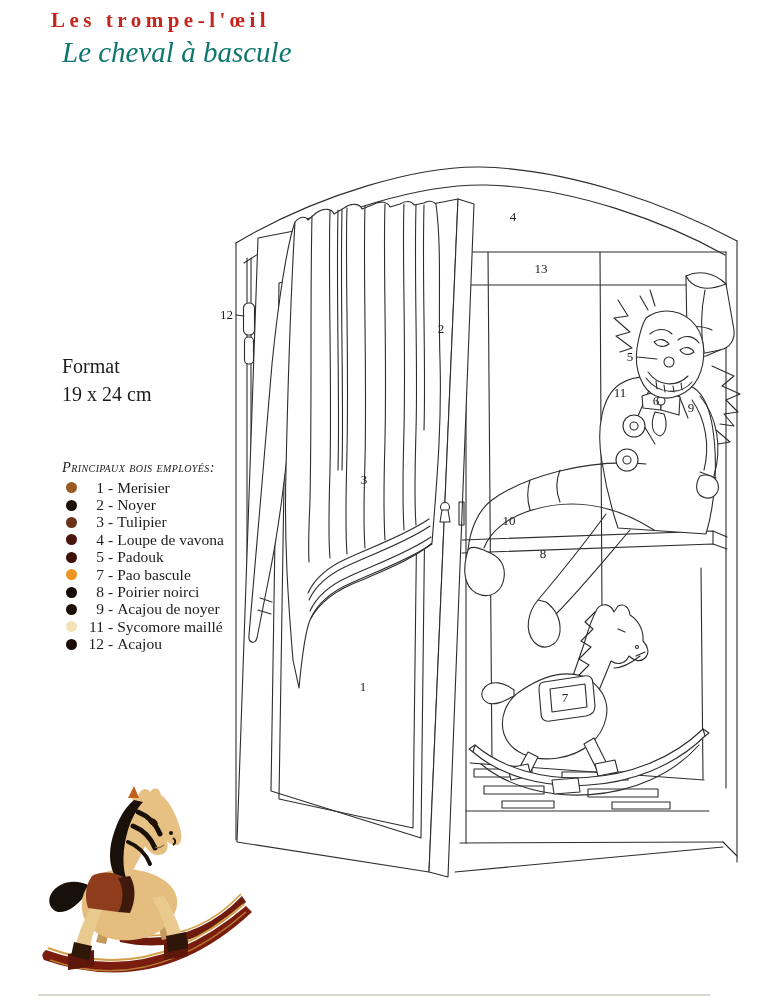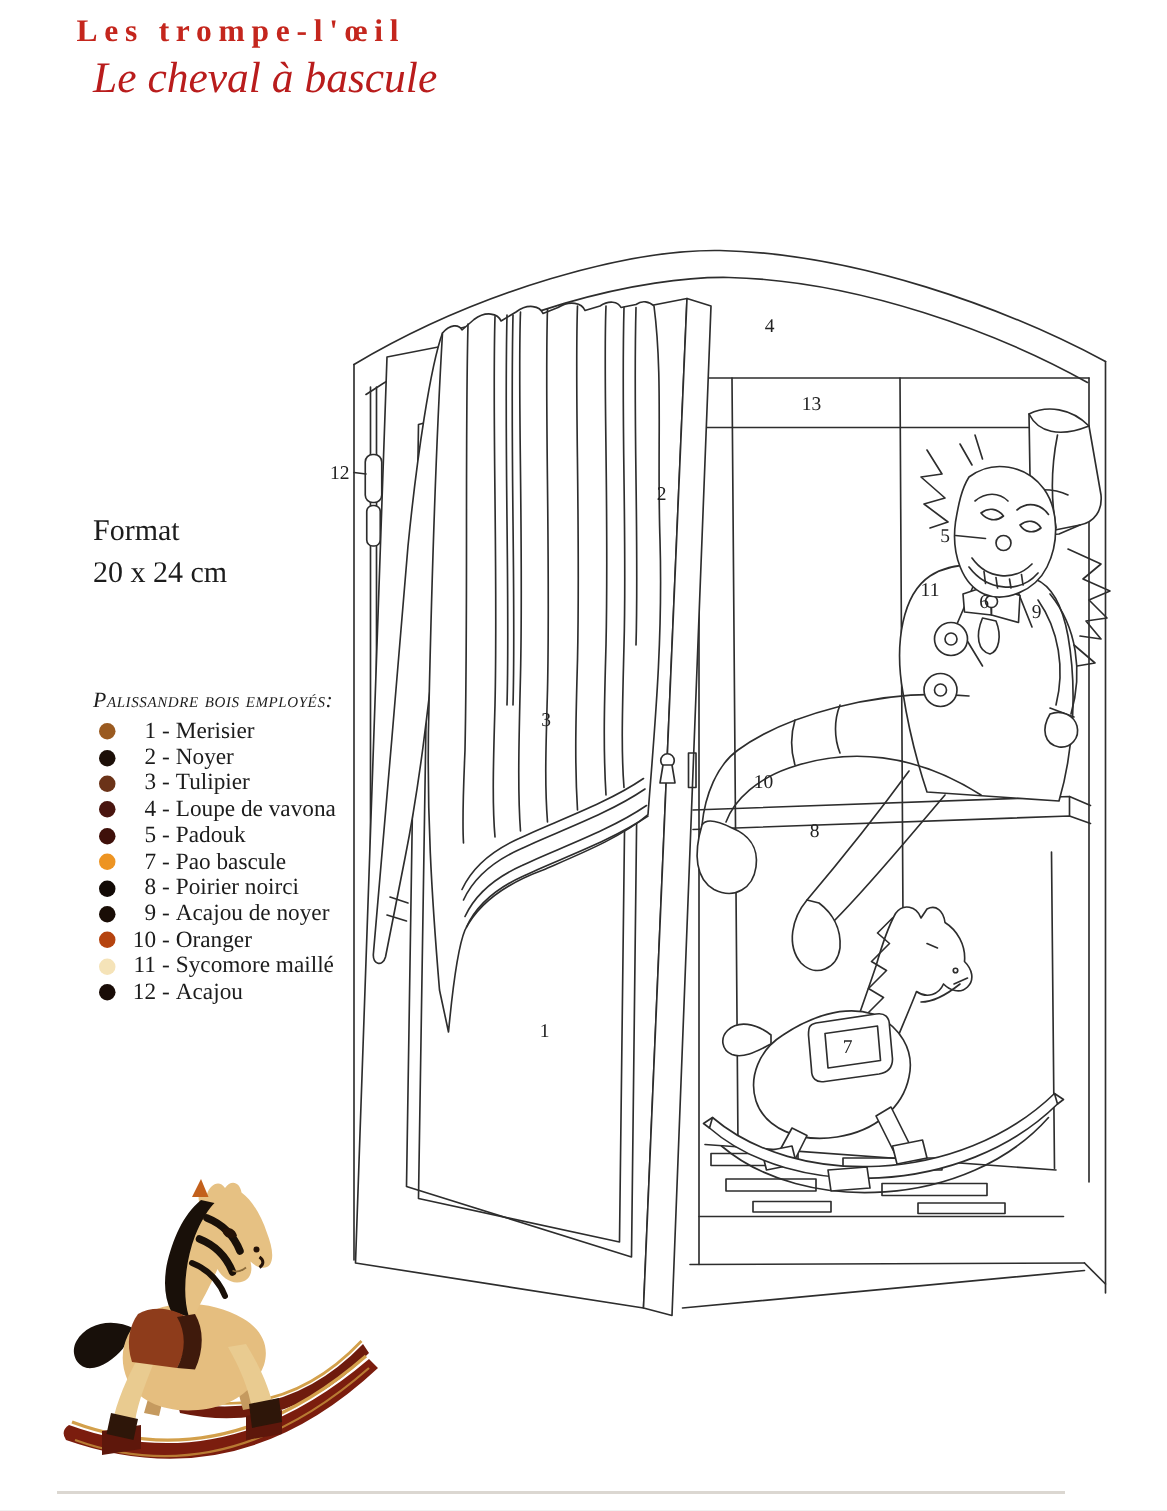--- a/index.html
+++ b/index.html
@@ -1,22 +1,22 @@
 <!DOCTYPE html>
 <html><head>
 <meta charset="utf-8">
 <style>
   html,body{margin:0;padding:0;background:#e8e8e8;}
   .sheet{position:relative;width:778px;height:1007px;background:#ffffff;overflow:hidden;
          font-family:"Liberation Serif","DejaVu Serif",serif;color:#1c1c1c;}
   .series-title{position:absolute;left:51px;top:8px;font-size:21px;letter-spacing:4.5px;
          font-weight:bold;margin:0;}
   .page-title{position:absolute;left:62px;top:36px;font-size:29px;font-style:italic;
-         font-weight:normal;margin:0;color:#b91c1c;}
-  .specs{position:absolute;left:62px;top:340px;width:190px;}
+         font-weight:normal;margin:0;color:#0f766e;}
+  .specs{position:absolute;left:62px;top:352px;width:190px;}
   .format{font-size:20px;line-height:28px;}
   .pp{position:absolute;left:62px;top:404px;width:210px;font-style:italic;}
   .pp .l1{font-size:14.5px;line-height:20px;}
   .sc{font-variant:small-caps;letter-spacing:0.4px;}
   .pp .l2{font-size:16.5px;line-height:21px;}
   .legend{position:absolute;left:62px;top:459px;width:220px;}
   .legend-heading{font-style:italic;font-size:14.5px;margin:0 0 3px 0;}
   .legend-row{display:flex;align-items:center;height:17.4px;}
   .dot{width:11px;height:11px;border-radius:50%;margin-left:4px;flex:0 0 11px;}
   .legend-label{font-size:15.5px;margin-left:9px;white-space:nowrap;}
@@ -31,26 +31,26 @@
 </head>
 <body>
 
 <div class="sheet">
 
   <h1 class="series-title" style="color: rgb(196, 38, 29);">Les trompe-l'œil</h1>
   <h2 class="page-title">Le cheval à bascule</h2>
 
   <div class="specs">
     <div class="format">Format</div>
-    <div class="format">20 x 24 cm</div>
+    <div class="format">19 x 24 cm</div>
   </div>
 
 
   <div class="legend">
-    <p class="legend-heading sc">Palissandre bois employés:</p>
+    <p class="legend-heading sc">Principaux bois employés:</p>
     <div class="legend-row">
       <span class="dot" style="background: rgb(154, 90, 32);"></span>
       <span class="legend-label"><span class="num">1</span><span class="sep">-</span><span>Merisier</span></span>
     </div>
     <div class="legend-row">
       <span class="dot" style="background: rgb(28, 15, 8);"></span>
       <span class="legend-label"><span class="num">2</span><span class="sep">-</span><span>Noyer</span></span>
     </div>
     <div class="legend-row">
       <span class="dot" style="background: rgb(107, 51, 24);"></span>
@@ -68,24 +68,20 @@
       <span class="dot" style="background: rgb(237, 148, 34);"></span>
       <span class="legend-label"><span class="num">7</span><span class="sep">-</span><span>Pao bascule</span></span>
     </div>
     <div class="legend-row">
       <span class="dot" style="background: rgb(18, 10, 6);"></span>
       <span class="legend-label"><span class="num">8</span><span class="sep">-</span><span>Poirier noirci</span></span>
     </div>
     <div class="legend-row">
       <span class="dot" style="background: rgb(25, 13, 6);"></span>
       <span class="legend-label"><span class="num">9</span><span class="sep">-</span><span>Acajou de noyer</span></span>
-    </div>
-    <div class="legend-row">
-      <span class="dot" style="background: rgb(181, 67, 14);"></span>
-      <span class="legend-label"><span class="num">10</span><span class="sep">-</span><span>Oranger</span></span>
     </div>
     <div class="legend-row">
       <span class="dot" style="background: rgb(245, 227, 184);"></span>
       <span class="legend-label"><span class="num">11</span><span class="sep">-</span><span>Sycomore maillé</span></span>
     </div>
     <div class="legend-row">
       <span class="dot" style="background: rgb(25, 12, 7);"></span>
       <span class="legend-label"><span class="num">12</span><span class="sep">-</span><span>Acajou</span></span>
     </div>
   </div>

